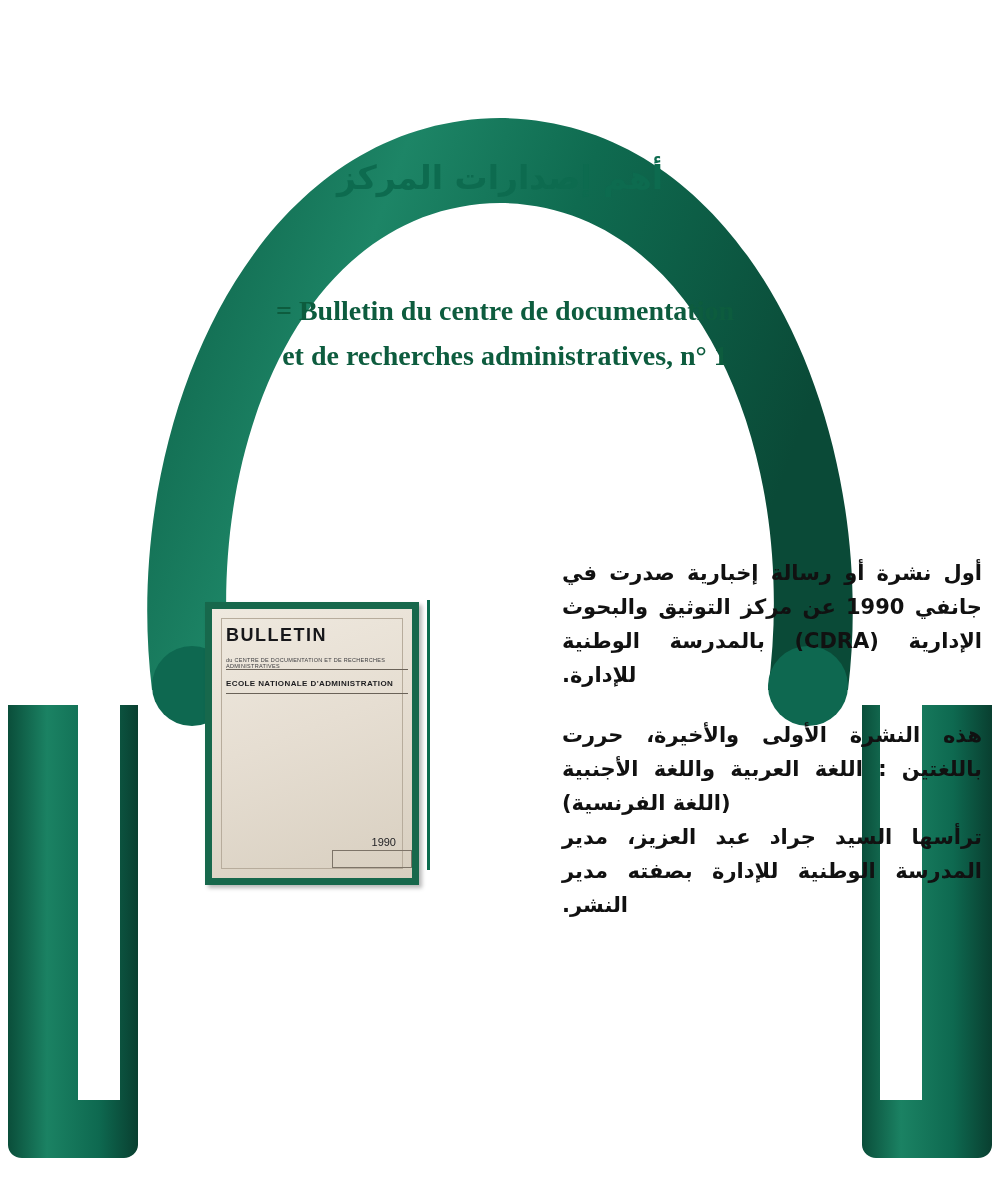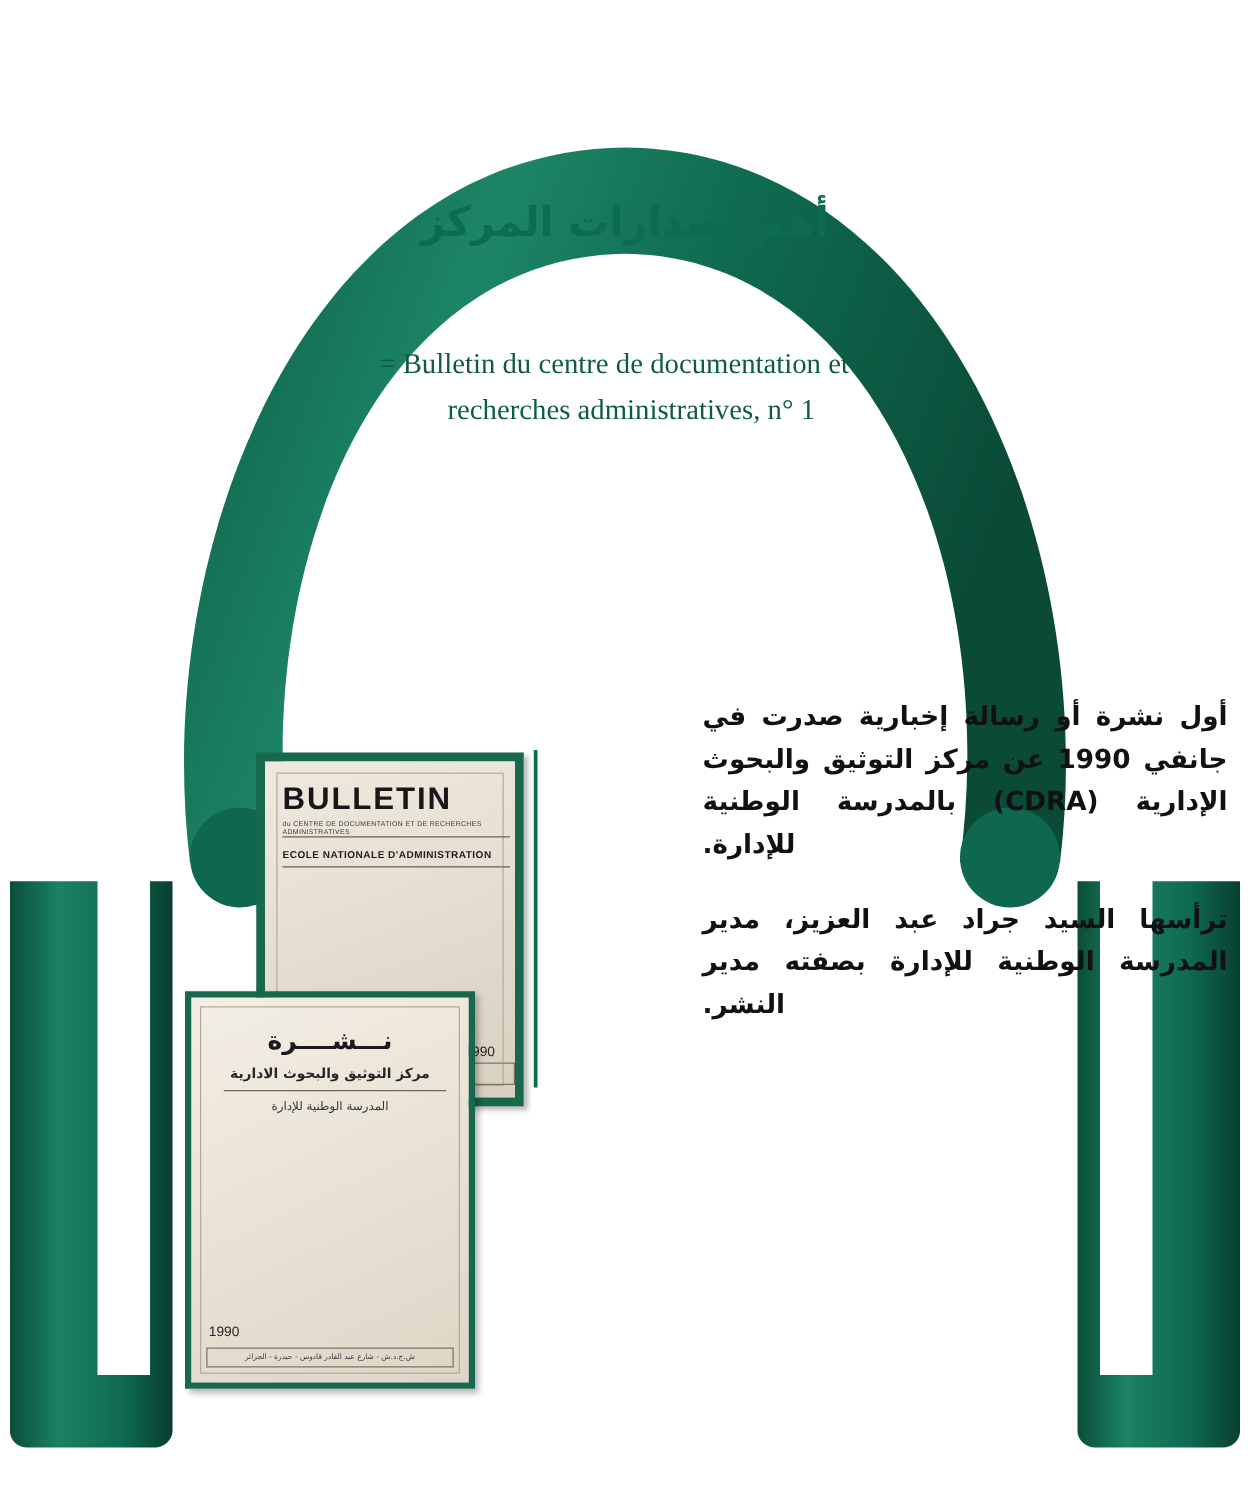--- a/index.html
+++ b/index.html
@@ -66,26 +66,26 @@
   .top-block .ar-title {
     font-family: "DejaVu Sans", sans-serif;
     font-size: 25px;
     font-weight: bold;
     color: #111111;
     line-height: 1.55;
     margin: 0 0 10px 0;
   }
   .top-block .fr-title {
     font-family: "Liberation Serif", serif;
-    font-size: 23px;
-    font-weight: normal;
+    font-size: 28px;
+    font-weight: bold;
     color: #0d5c3e;
     line-height: 1.62;
     direction: ltr;
-    margin: 0;
+    margin: 16px;
   }
 
   
   .right-col {
     position: absolute;
     top: 556px;
     right: 18px;
     width: 420px;
     direction: rtl;
     text-align: justify;
@@ -142,21 +142,21 @@
     bottom: 9px;
     border: 1px solid #b7ac9c;
   }
   .cover-fr .fr-head {
     position: absolute;
     left: 14px;
     top: 16px;
     right: 14px;
     font-family: "Liberation Sans", sans-serif;
     font-weight: bold;
-    font-size: 25px;
+    font-size: 18px;
     letter-spacing: 1.5px;
     color: #17171a;
     direction: ltr;
     text-align: left;
   }
   .cover-fr .fr-sub {
     position: absolute;
     left: 14px;
     top: 48px;
     right: 14px;
@@ -350,37 +350,29 @@
   <div class="main-title">أهم إصدارات المركز</div>
 
   <div class="top-block">
     <p class="fr-title">= Bulletin du centre de documentation et de recherches administratives, n° 1</p>
   </div>
 
   <div class="vrule"></div>
 
   <div class="right-col">
     <p>أول نشرة أو رسالة إخبارية صدرت في جانفي 1990 عن مركز التوثيق والبحوث الإدارية (CDRA) بالمدرسة الوطنية للإدارة.</p>
+    <p class="tight">هذه النشرة الأولى والأخيرة، حررت باللغتين : اللغة العربية واللغة الأجنبية (اللغة الفرنسية)</p>
     <p>ترأسها السيد جراد عبد العزيز، مدير المدرسة الوطنية للإدارة بصفته مدير النشر.</p>
   </div>
 
   <div class="cover cover-fr">
     <div class="inner-frame"></div>
     <div class="fr-head">BULLETIN</div>
     <div class="fr-sub">du CENTRE DE DOCUMENTATION ET DE RECHERCHES ADMINISTRATIVES</div>
     <div class="fr-line"></div>
     <div class="fr-ecole">ECOLE NATIONALE D'ADMINISTRATION</div>
     <div class="fr-line2"></div>
     <div class="fr-year">1990</div>
     <div class="fr-box"></div>
   </div>
 
-  <div class="cover cover-ar">
-    <div class="ar-inner"></div>
-    <div class="ar-head">نـــشــــرة</div>
-    <div class="ar-sub">مركز التوثيق والبحوث الادارية</div>
-    <div class="ar-line"></div>
-    <div class="ar-ecole">المدرسة الوطنية للإدارة</div>
-    <div class="ar-year">1990</div>
-    <div class="ar-foot">ش.ج.د.ش - شارع عبد القادر قادوس - حيدرة - الجزائر</div>
-  </div>
 
 </div>
 
 </body></html>

